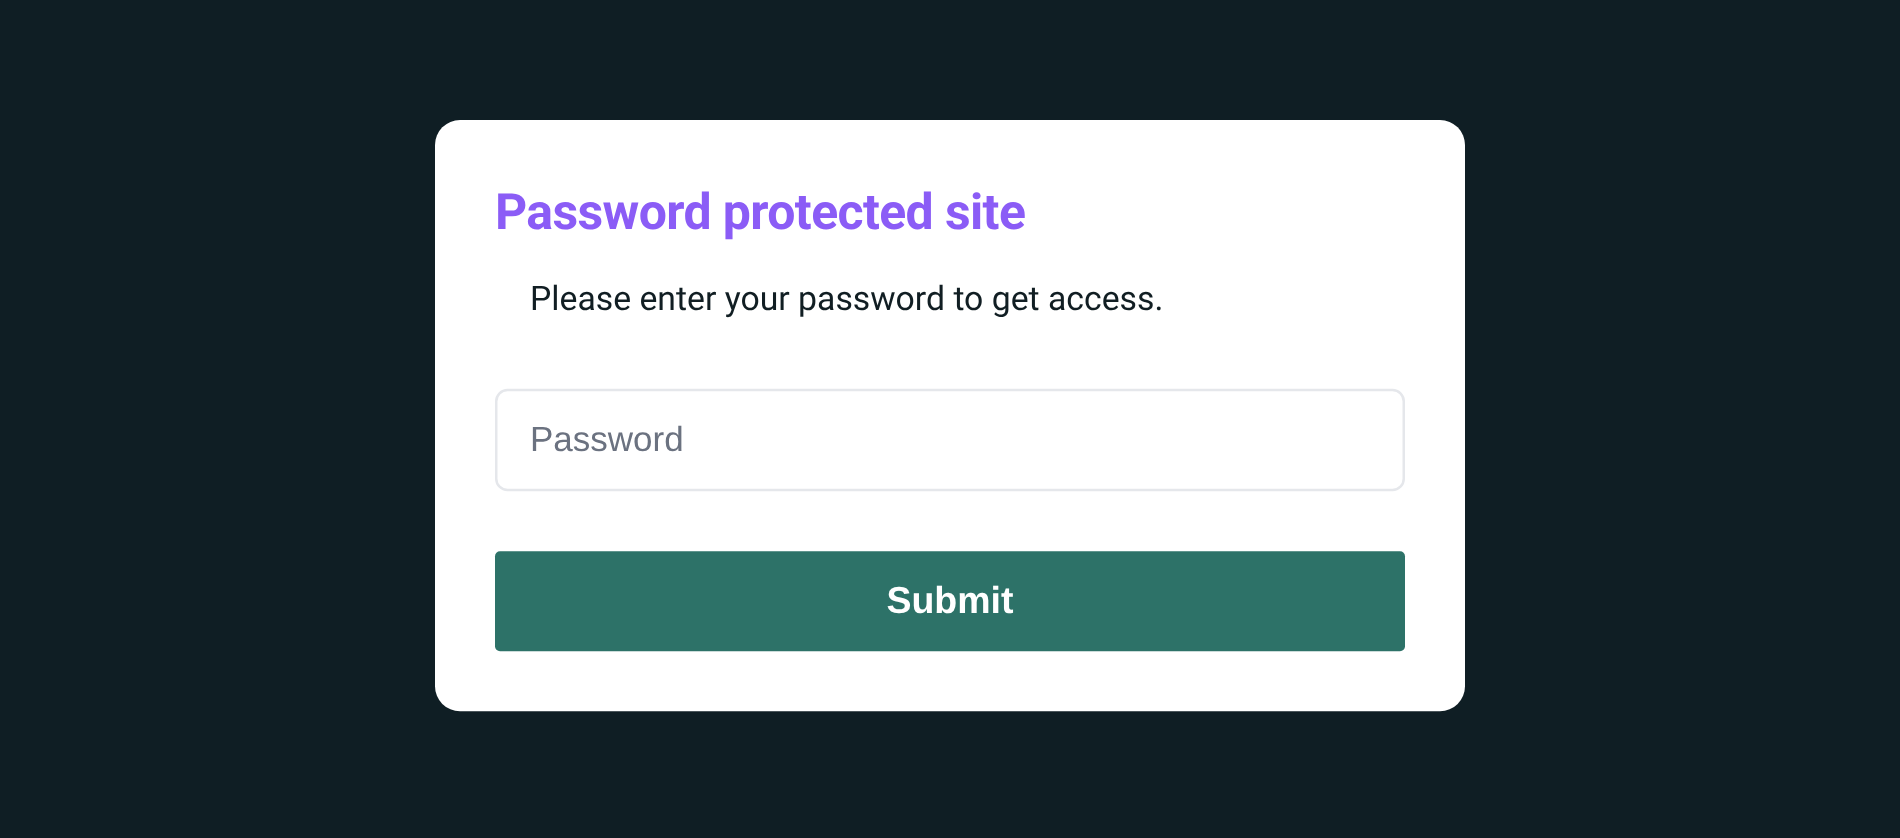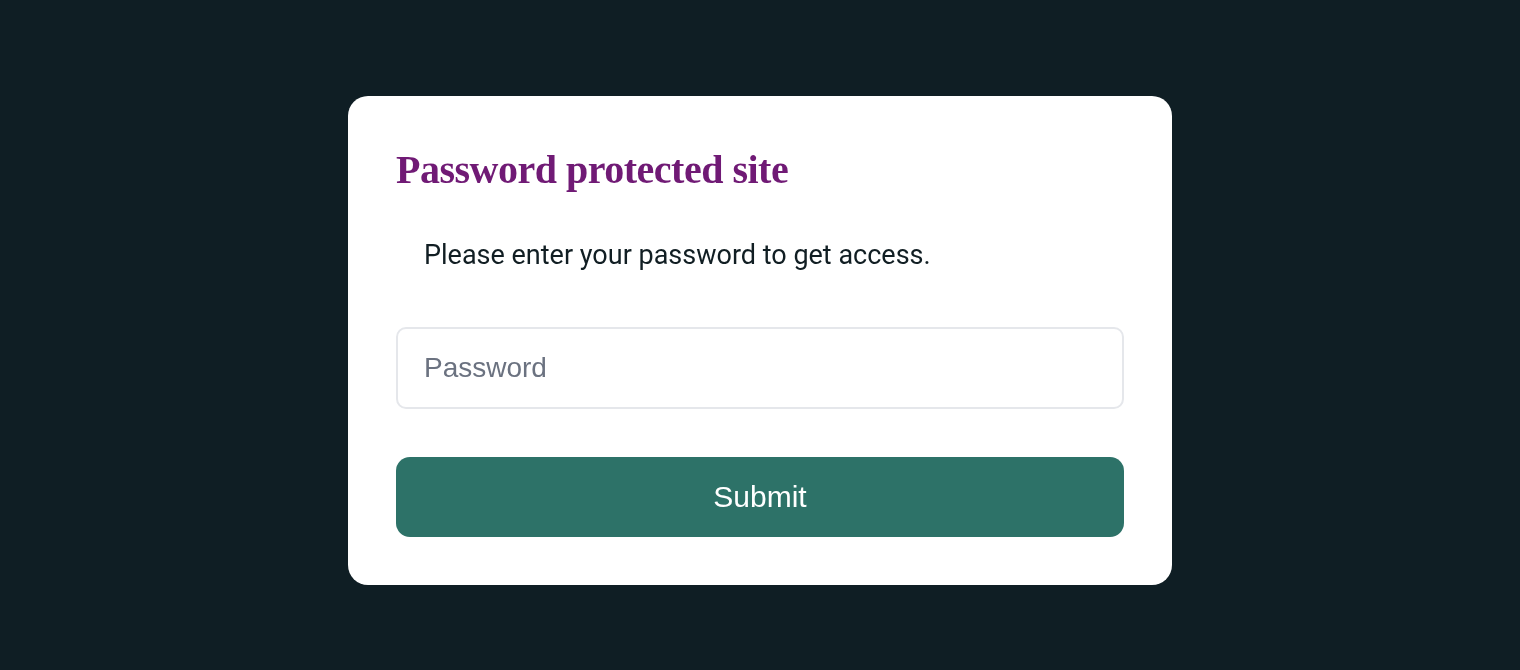--- a/index.html
+++ b/index.html
@@ -22,24 +22,23 @@
     .card {
       background-color: #ffffff;
       border-radius: 20px;
       width: 824px;
       padding: 50px 48px 48px 48px;
     }
     
     .title {
       font-size: 40px;
       font-weight: 700;
-      color: #701a75;
-      margin-bottom: 46px;
+      color: #8b5cf6;
+      margin-bottom: 30px;
       letter-spacing: -0.5px;
-      font-family: Liberation Serif, serif;
     }
     
     .subtitle {
       font-size: 27px;
       font-weight: 400;
       color: #111e23;
       margin-bottom: 56px;
       margin-left: 28px;
     }
     
@@ -58,23 +57,23 @@
     .password-input::placeholder {
       color: #6b7280;
     }
     
     .submit-button {
       width: 100%;
       height: 80px;
       background-color: #2d7268;
       color: #ffffff;
       border: none;
-      border-radius: 14px;
+      border-radius: 4px;
       font-size: 30px;
-      font-weight: 400;
+      font-weight: 700;
       cursor: pointer;
     }
   </style>
 </head>
 <body>
 
 <div class="card">
   <h1 class="title">Password protected site</h1>
   <p class="subtitle">Please enter your password to get access.</p>
   <input type="password" class="password-input" placeholder="Password" style="">

